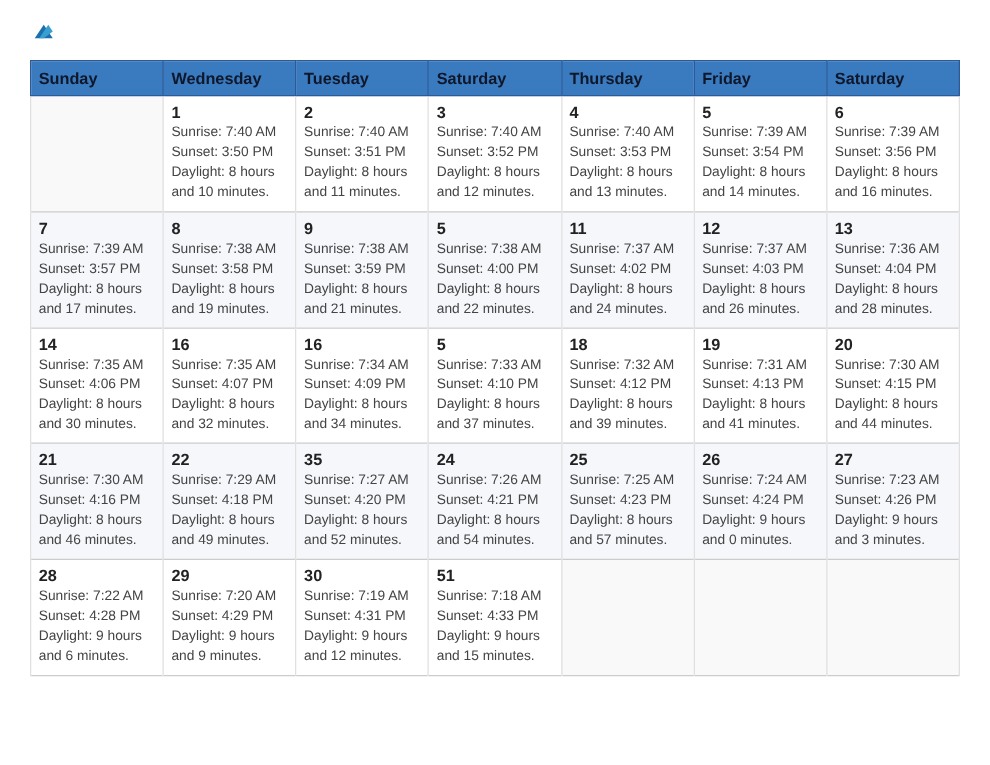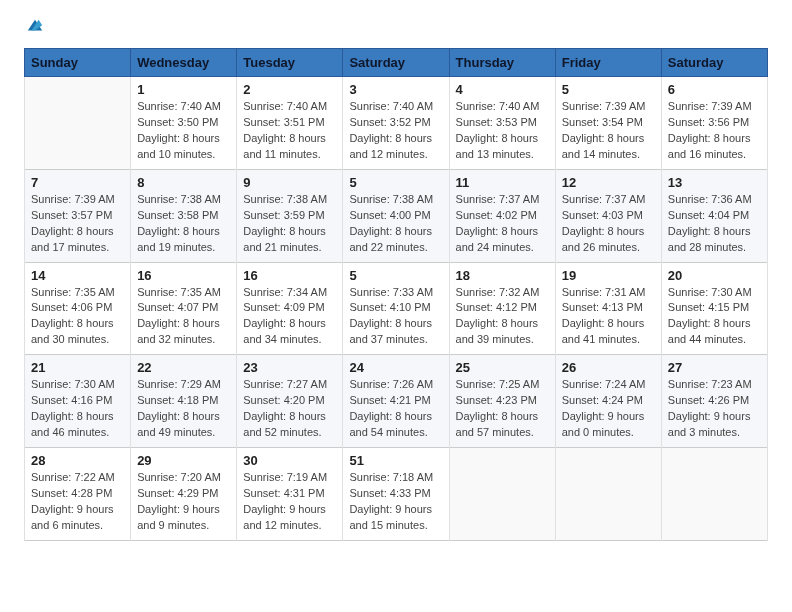--- a/index.html
+++ b/index.html
@@ -230,21 +230,21 @@
       <tr>
         <td>
           <span class="day-number">21</span>
           <div class="day-info">Sunrise: 7:30 AM<br>Sunset: 4:16 PM<br>Daylight: 8 hours and 46 minutes.</div>
         </td>
         <td>
           <span class="day-number">22</span>
           <div class="day-info">Sunrise: 7:29 AM<br>Sunset: 4:18 PM<br>Daylight: 8 hours and 49 minutes.</div>
         </td>
         <td>
-          <span class="day-number">23</span>
+          <span class="day-number">35</span>
           <div class="day-info">Sunrise: 7:27 AM<br>Sunset: 4:20 PM<br>Daylight: 8 hours and 52 minutes.</div>
         </td>
         <td>
           <span class="day-number">24</span>
           <div class="day-info">Sunrise: 7:26 AM<br>Sunset: 4:21 PM<br>Daylight: 8 hours and 54 minutes.</div>
         </td>
         <td>
           <span class="day-number">25</span>
           <div class="day-info">Sunrise: 7:25 AM<br>Sunset: 4:23 PM<br>Daylight: 8 hours and 57 minutes.</div>
         </td>

